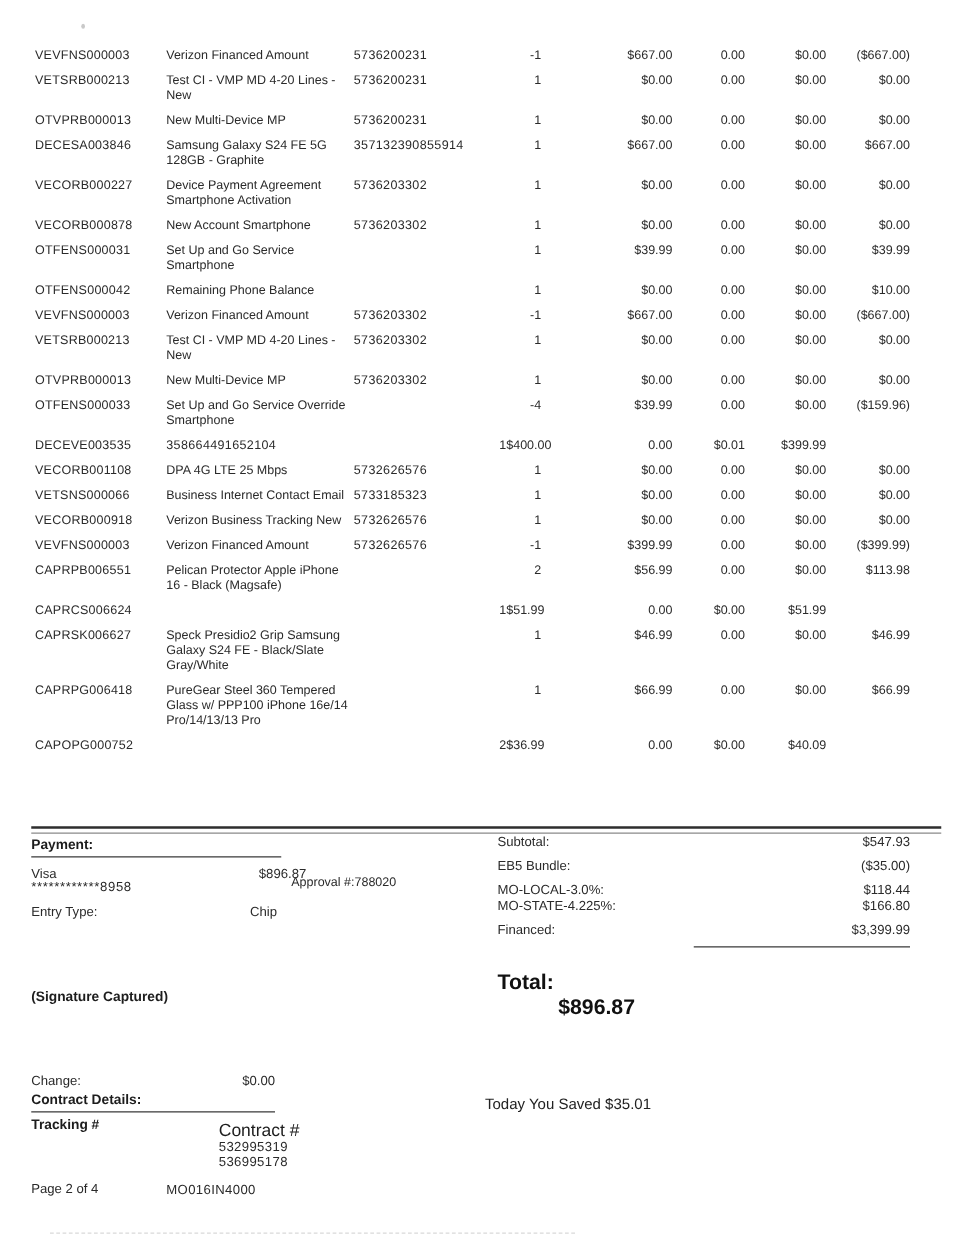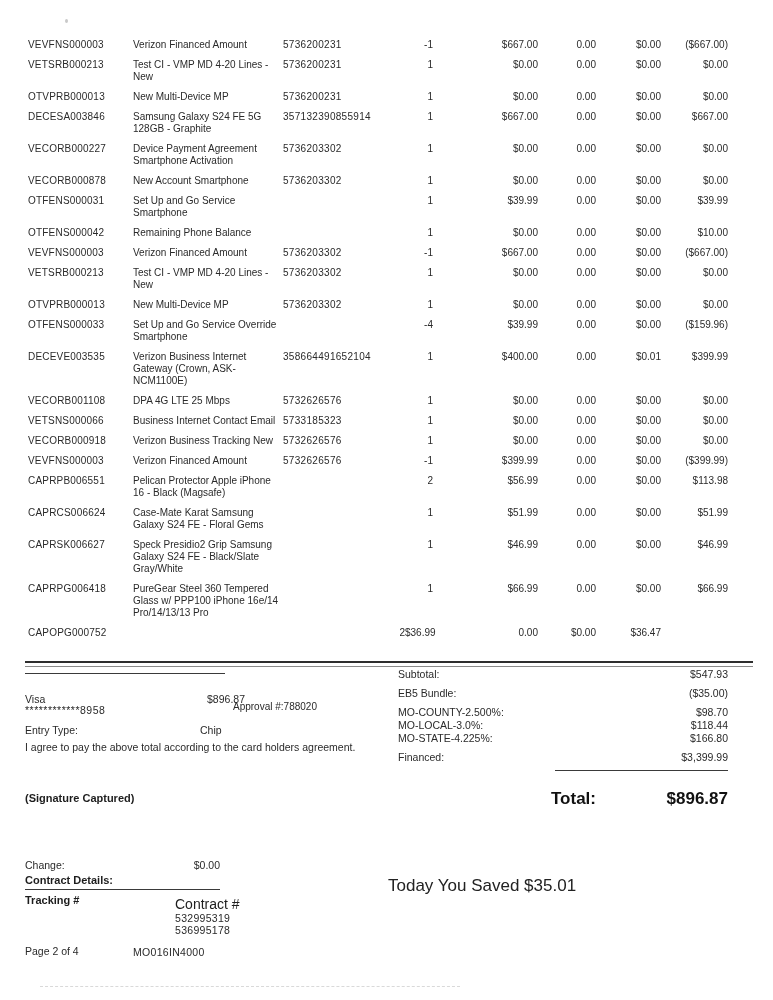--- a/index.html
+++ b/index.html
@@ -44,30 +44,30 @@
   .pay-entry-label{position:absolute; left:0; top:54px;}
   .pay-entry-value{position:absolute; left:175px; top:54px;}
   .pay-agreement{position:absolute; left:0; top:71px; width:360px; font-size:10.5px;}
   
   .totals{position:absolute; left:398px; top:668px; width:330px; font-size:10.5px;}
   .totals-group{margin-bottom:7px;}
   .totals-row{display:flex; line-height:12px; margin-bottom:1px;}
   .t-label{flex:1; text-align:left; padding-right:14px;}
   .t-value{width:90px; text-align:right;}
   .totals-rule{margin:3px 0 4px 157px; width:173px; border-top:1.6px solid #3a3a3a;}
-  .total-row{display:flex; align-items:flex-end; margin-top:18px;}
+  .total-row{display:flex; align-items:flex-start; margin-top:18px;flex-direction:column;}
   .total-label{flex:1; text-align:right; padding-right:22px; font-weight:bold; font-size:17px; color:#111;}
   .total-value{width:110px; text-align:right; font-weight:bold; font-size:17px; color:#111;}
   
   .signature{position:absolute; left:25px; top:792px; font-weight:bold; font-size:11px; color:#1d1d1d;}
   .change-label{position:absolute; left:25px; top:859px; font-size:10.5px;}
   .change-value{position:absolute; left:160px; top:859px; width:60px; text-align:right; font-size:10.5px;}
   .contract-details{position:absolute; left:25px; top:874px; font-weight:bold; font-size:11px; color:#1d1d1d;}
   .cd-underline{position:absolute; left:25px; top:889px; width:195px; border-top:1.6px solid #3a3a3a;}
-  .saved-msg{position:absolute; left:388px; top:876px; font-size:17px; color:#222;}
+  .saved-msg{position:absolute; left:388px; top:876px; font-size:12px; color:#222;}
   .tracking-label{position:absolute; left:25px; top:894px; font-weight:bold; font-size:11px; color:#1d1d1d;}
   .contract-label{position:absolute; left:175px; top:896px; font-weight:normal; font-size:14px; color:#1d1d1d;}
   .contract-numbers{position:absolute; left:175px; top:912px; font-size:10.5px; line-height:12px; letter-spacing:.3px;}
   .page-num{position:absolute; left:25px; top:945px; font-size:10.5px;}
   .doc-code{position:absolute; left:133px; top:946px; font-size:10.5px; letter-spacing:.3px;}
   .scan-dots{position:absolute; left:40px; top:986px; width:420px; border-top:1.5px dashed #d9d9d9;}
   .scan-speck{position:absolute; left:65px; top:19px; width:3px; height:4px; background:#c9c9c9; border-radius:50%;}
 </style>
 </head>
 <body>
@@ -204,21 +204,20 @@
       <span class="c-serial"></span>
       <span class="c-qty">-4</span>
       <span class="c-unit">$39.99</span>
       <span class="c-disc">0.00</span>
       <span class="c-tax">$0.00</span>
       <span class="c-ext">($159.96)</span>
     </div>
 
     <div class="item-row">
       <span class="c-sku">DECEVE003535</span>
-      <span class="c-desc">Verizon Business Internet Gateway (Crown, ASK-NCM1100E)</span>
       <span class="c-serial">358664491652104</span>
       <span class="c-qty">1</span>
       <span class="c-unit">$400.00</span>
       <span class="c-disc">0.00</span>
       <span class="c-tax">$0.01</span>
       <span class="c-ext">$399.99</span>
     </div>
 
     <div class="item-row">
       <span class="c-sku">VECORB001108</span>
@@ -270,21 +269,20 @@
       <span class="c-serial"></span>
       <span class="c-qty">2</span>
       <span class="c-unit">$56.99</span>
       <span class="c-disc">0.00</span>
       <span class="c-tax">$0.00</span>
       <span class="c-ext">$113.98</span>
     </div>
 
     <div class="item-row">
       <span class="c-sku">CAPRCS006624</span>
-      <span class="c-desc">Case-Mate Karat Samsung Galaxy S24 FE - Floral Gems</span>
       <span class="c-serial"></span>
       <span class="c-qty">1</span>
       <span class="c-unit">$51.99</span>
       <span class="c-disc">0.00</span>
       <span class="c-tax">$0.00</span>
       <span class="c-ext">$51.99</span>
     </div>
 
     <div class="item-row">
       <span class="c-sku">CAPRSK006627</span>
@@ -308,58 +306,54 @@
       <span class="c-ext">$66.99</span>
     </div>
 
     <div class="item-row">
       <span class="c-sku">CAPOPG000752</span>
       <span class="c-serial"></span>
       <span class="c-qty">2</span>
       <span class="c-unit">$36.99</span>
       <span class="c-disc">0.00</span>
       <span class="c-tax">$0.00</span>
-      <span class="c-ext">$36.47</span>
+      <span class="c-ext">$40.09</span>
     </div>
   </div>
 
   <div class="rule-heavy"></div>
 
   <div class="payment">
+    <div class="pay-header">Payment:</div>
     <div class="pay-underline"></div>
     <div class="pay-line1">
       <span class="pay-method">Visa</span>
       <span class="pay-amount">$896.87</span>
     </div>
     <div class="pay-card">************8958</div>
     <div class="pay-approval">Approval #:788020</div>
     <div class="pay-entry-label">Entry Type:</div>
     <div class="pay-entry-value">Chip</div>
-    <div class="pay-agreement">I agree to pay the above total according to the card holders agreement.</div>
   </div>
 
   <div class="totals">
     <div>
         <div class="totals-group">
           <div class="totals-row">
             <span class="t-label">Subtotal:</span>
             <span class="t-value">$547.93</span>
           </div>
         </div>
         <div class="totals-group">
           <div class="totals-row">
             <span class="t-label">EB5 Bundle:</span>
             <span class="t-value">($35.00)</span>
           </div>
         </div>
         <div class="totals-group">
-          <div class="totals-row">
-            <span class="t-label">MO-COUNTY-2.500%:</span>
-            <span class="t-value">$98.70</span>
-          </div>
           <div class="totals-row">
             <span class="t-label">MO-LOCAL-3.0%:</span>
             <span class="t-value">$118.44</span>
           </div>
           <div class="totals-row">
             <span class="t-label">MO-STATE-4.225%:</span>
             <span class="t-value">$166.80</span>
           </div>
         </div>
         <div class="totals-group">

